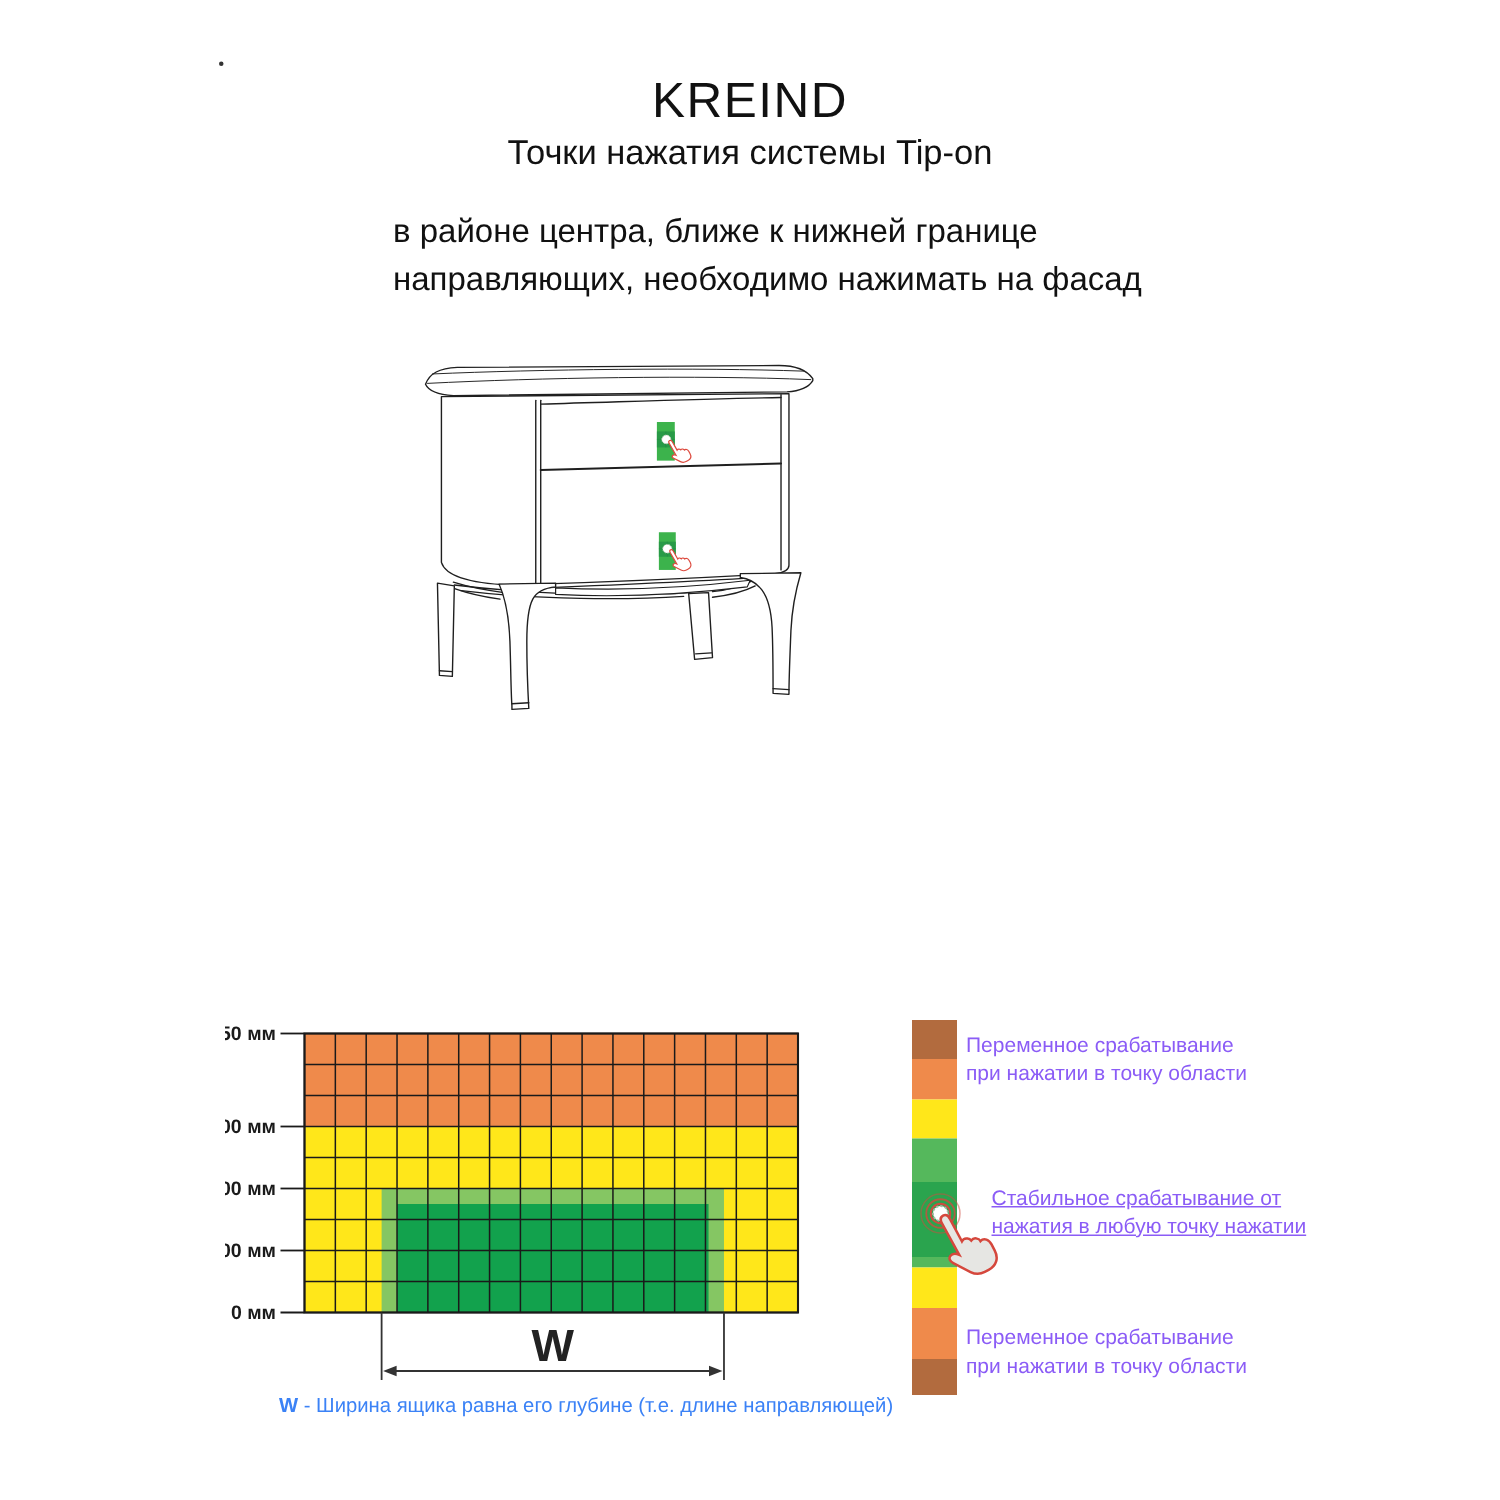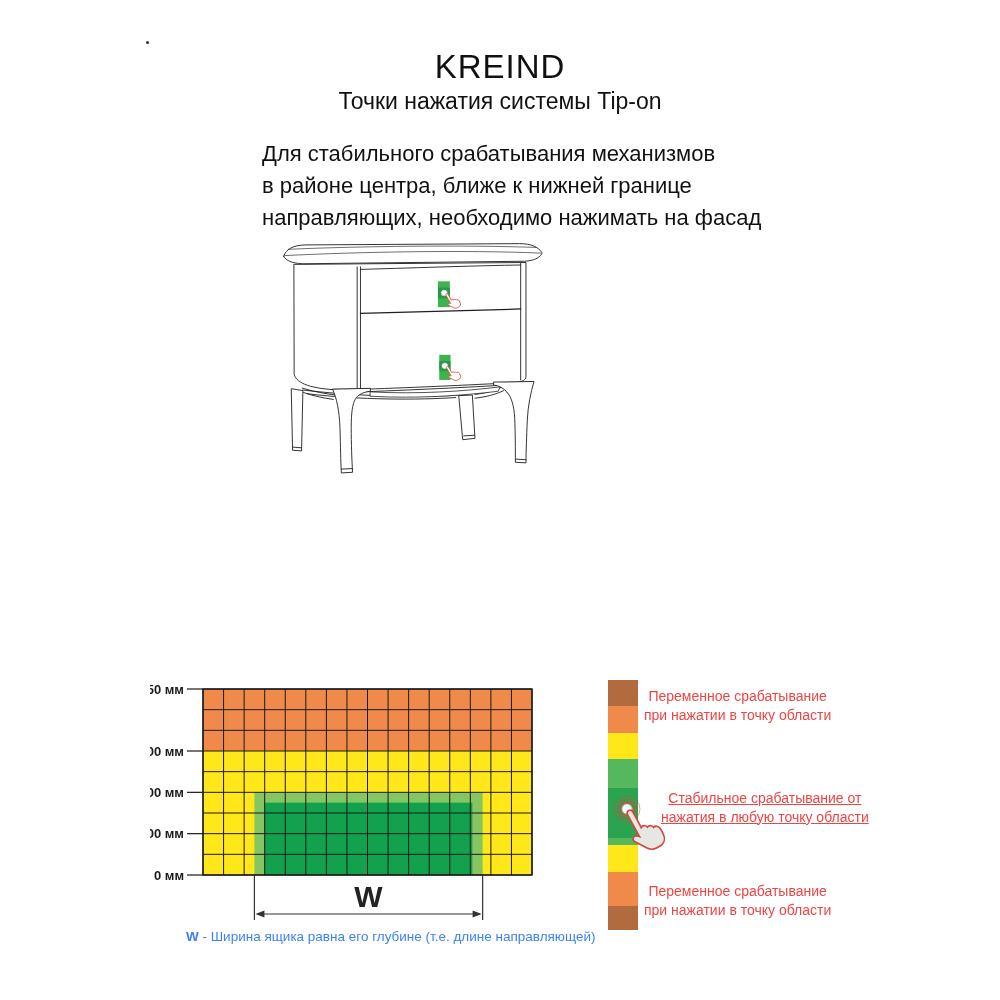--- a/index.html
+++ b/index.html
@@ -8,34 +8,33 @@
   #brand{top:48px;left:0;width:1000px;text-align:center;font-size:33px;letter-spacing:1px;color:#111;}
   #subtitle{top:88px;left:0;width:1000px;text-align:center;font-size:23px;color:#111;}
   #intro{top:138px;left:262px;width:520px;font-size:22px;line-height:32px;color:#111;}
   #stray-dot{top:41px;left:146px;width:3px;height:3px;background:#333;border-radius:50%;}
   #furniture-svg{top:238px;left:240px;}
   #zone-grid-svg{top:670px;left:150px;}
   #grid-caption{top:929px;left:186px;width:420px;font-size:13.5px;color:#3b82f6;}
   #grid-caption b{font-weight:700;}
   #legend-bar{top:680px;left:608px;width:30px;}
   #legend-bar div{width:30px;}
-  .legend-text{font-size:14px;line-height:18.5px;color:#ef4444;text-align:center;}
+  .legend-text{font-size:14px;line-height:18.5px;color:#8b5cf6;}
   #legend-text-1{top:687px;left:644px;}
   #legend-text-2{top:789px;left:661px;text-decoration:underline;}
   #legend-text-3{top:882px;left:644px;}
   #legend-icon-svg{top:770px;left:585px;}
 </style>
 </head>
 <body>
 
 <div class="abs" id="stray-dot"></div>
 <div class="abs" id="brand">KREIND</div>
 <div class="abs" id="subtitle">Точки нажатия системы Tip-on</div>
 <div class="abs" id="intro">
-  <div>Для стабильного срабатывания механизмов</div>
   <div>в районе центра, ближе к нижней границе</div>
   <div>направляющих, необходимо нажимать на фасад</div>
 </div>
 
 <svg class="abs" id="furniture-svg" width="470" height="402" viewBox="240 238 710 640" preserveAspectRatio="none">
   <defs>
     <path id="tap-hand" d="M0,-0.3 C0.95,-0.3 1.45,0.45 1.45,1.6 L1.45,9.7 C2,9.3 2.9,9.3 3.5,9.8 C3.9,10.1 4.1,10.5 4.2,10.9 C4.8,10.6 5.6,10.7 6.1,11.2 C6.5,11.5 6.7,12 6.7,12.4 C7.3,12.2 8.1,12.4 8.6,12.9 C9.1,13.4 9.3,14.1 9.3,15 L9.3,17.1 C9.3,19.9 7.5,21.7 4.7,21.7 L3.3,21.7 C1.6,21.7 0.3,21 -0.7,19.6 L-4.2,14.5 C-4.9,13.5 -4.8,12.5 -4,12.1 C-3.2,11.7 -2.1,12.1 -1.3,13.1 L-1.45,1.6 C-1.45,0.45 -0.95,-0.3 0,-0.3 Z"></path>
   </defs>
   <g fill="none" stroke="#1f1f1f" stroke-width="1.4" stroke-linejoin="round" stroke-linecap="round" transform="translate(0,0)">
 
@@ -166,18 +165,18 @@
   <circle cx="627" cy="809" r="5" fill="#fff" stroke="#aab8a6" stroke-width="1.2" stroke-dasharray="1.6 1.3"></circle>
   <path d="M0,-0.3 C0.95,-0.3 1.45,0.45 1.45,1.6 L1.45,9.7 C2,9.3 2.9,9.3 3.5,9.8 C3.9,10.1 4.1,10.5 4.2,10.9 C4.8,10.6 5.6,10.7 6.1,11.2 C6.5,11.5 6.7,12 6.7,12.4 C7.3,12.2 8.1,12.4 8.6,12.9 C9.1,13.4 9.3,14.1 9.3,15 L9.3,17.1 C9.3,19.9 7.5,21.7 4.7,21.7 L3.3,21.7 C1.6,21.7 0.3,21 -0.7,19.6 L-4.2,14.5 C-4.9,13.5 -4.8,12.5 -4,12.1 C-3.2,11.7 -2.1,12.1 -1.3,13.1 L-1.45,1.6 C-1.45,0.45 -0.95,-0.3 0,-0.3 Z" transform="translate(629,811) rotate(-28) scale(2.1)" fill="#e6e6e3" stroke="#d5473c" stroke-width="0.8"></path>
 </svg>
 
 <div class="abs legend-text" id="legend-text-1">
   <div>Переменное срабатывание</div>
   <div>при нажатии в точку области</div>
 </div>
 <div class="abs legend-text" id="legend-text-2">
   <div>Стабильное срабатывание от</div>
-  <div>нажатия в любую точку области</div>
+  <div>нажатия в любую точку нажатии</div>
 </div>
 <div class="abs legend-text" id="legend-text-3">
   <div>Переменное срабатывание</div>
   <div>при нажатии в точку области</div>
 </div>
 
 </body></html>

